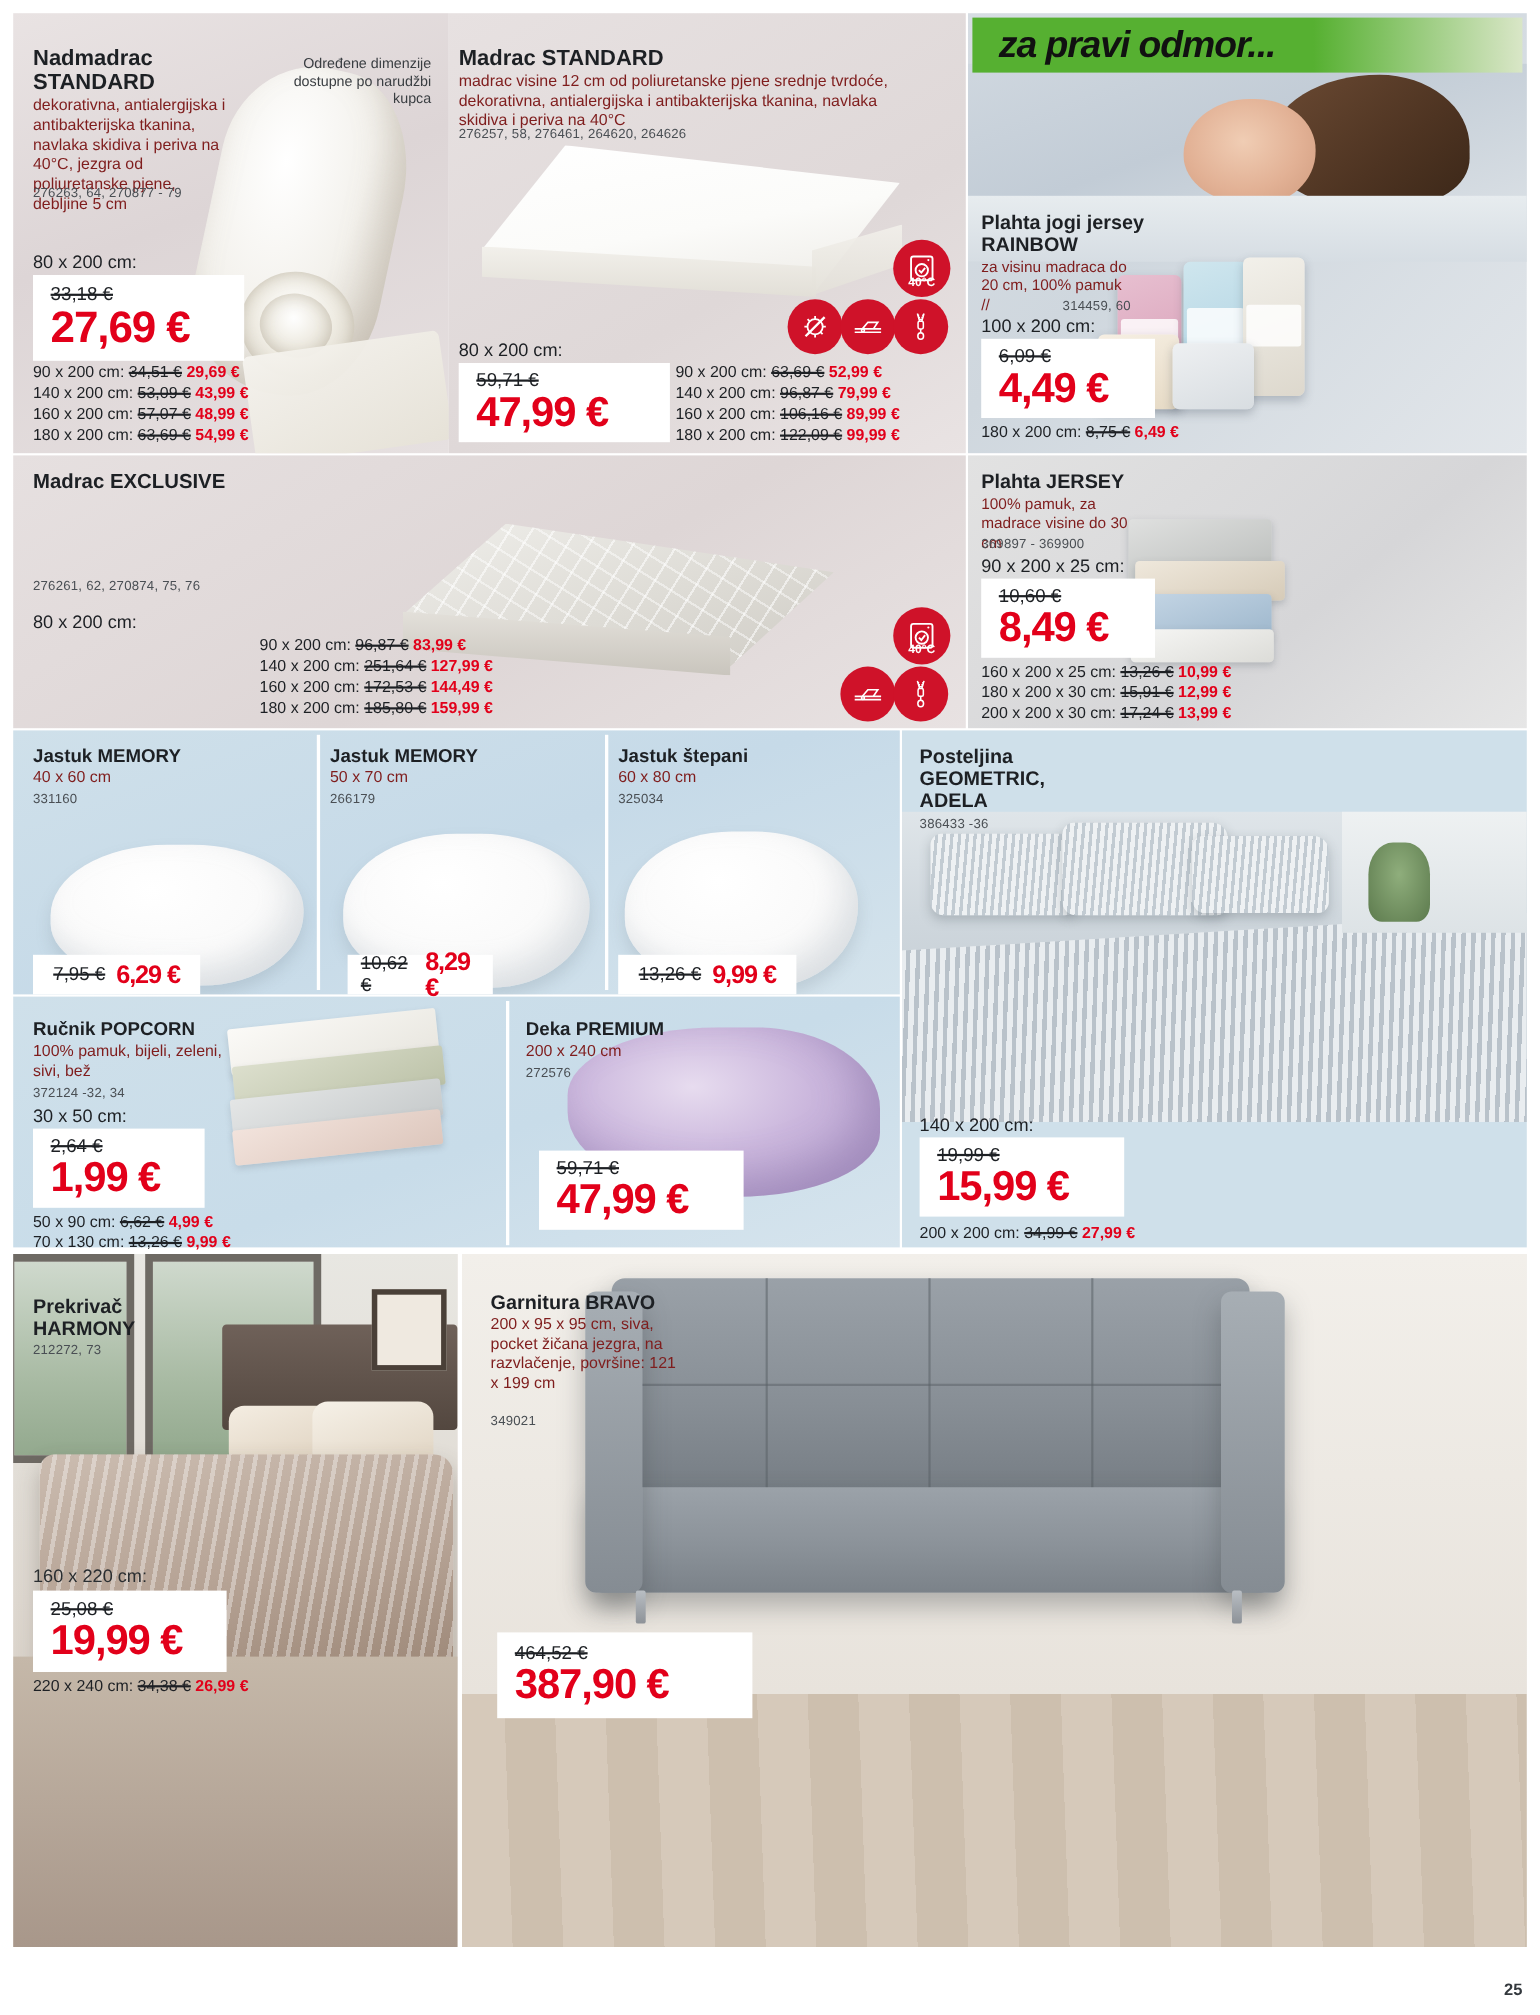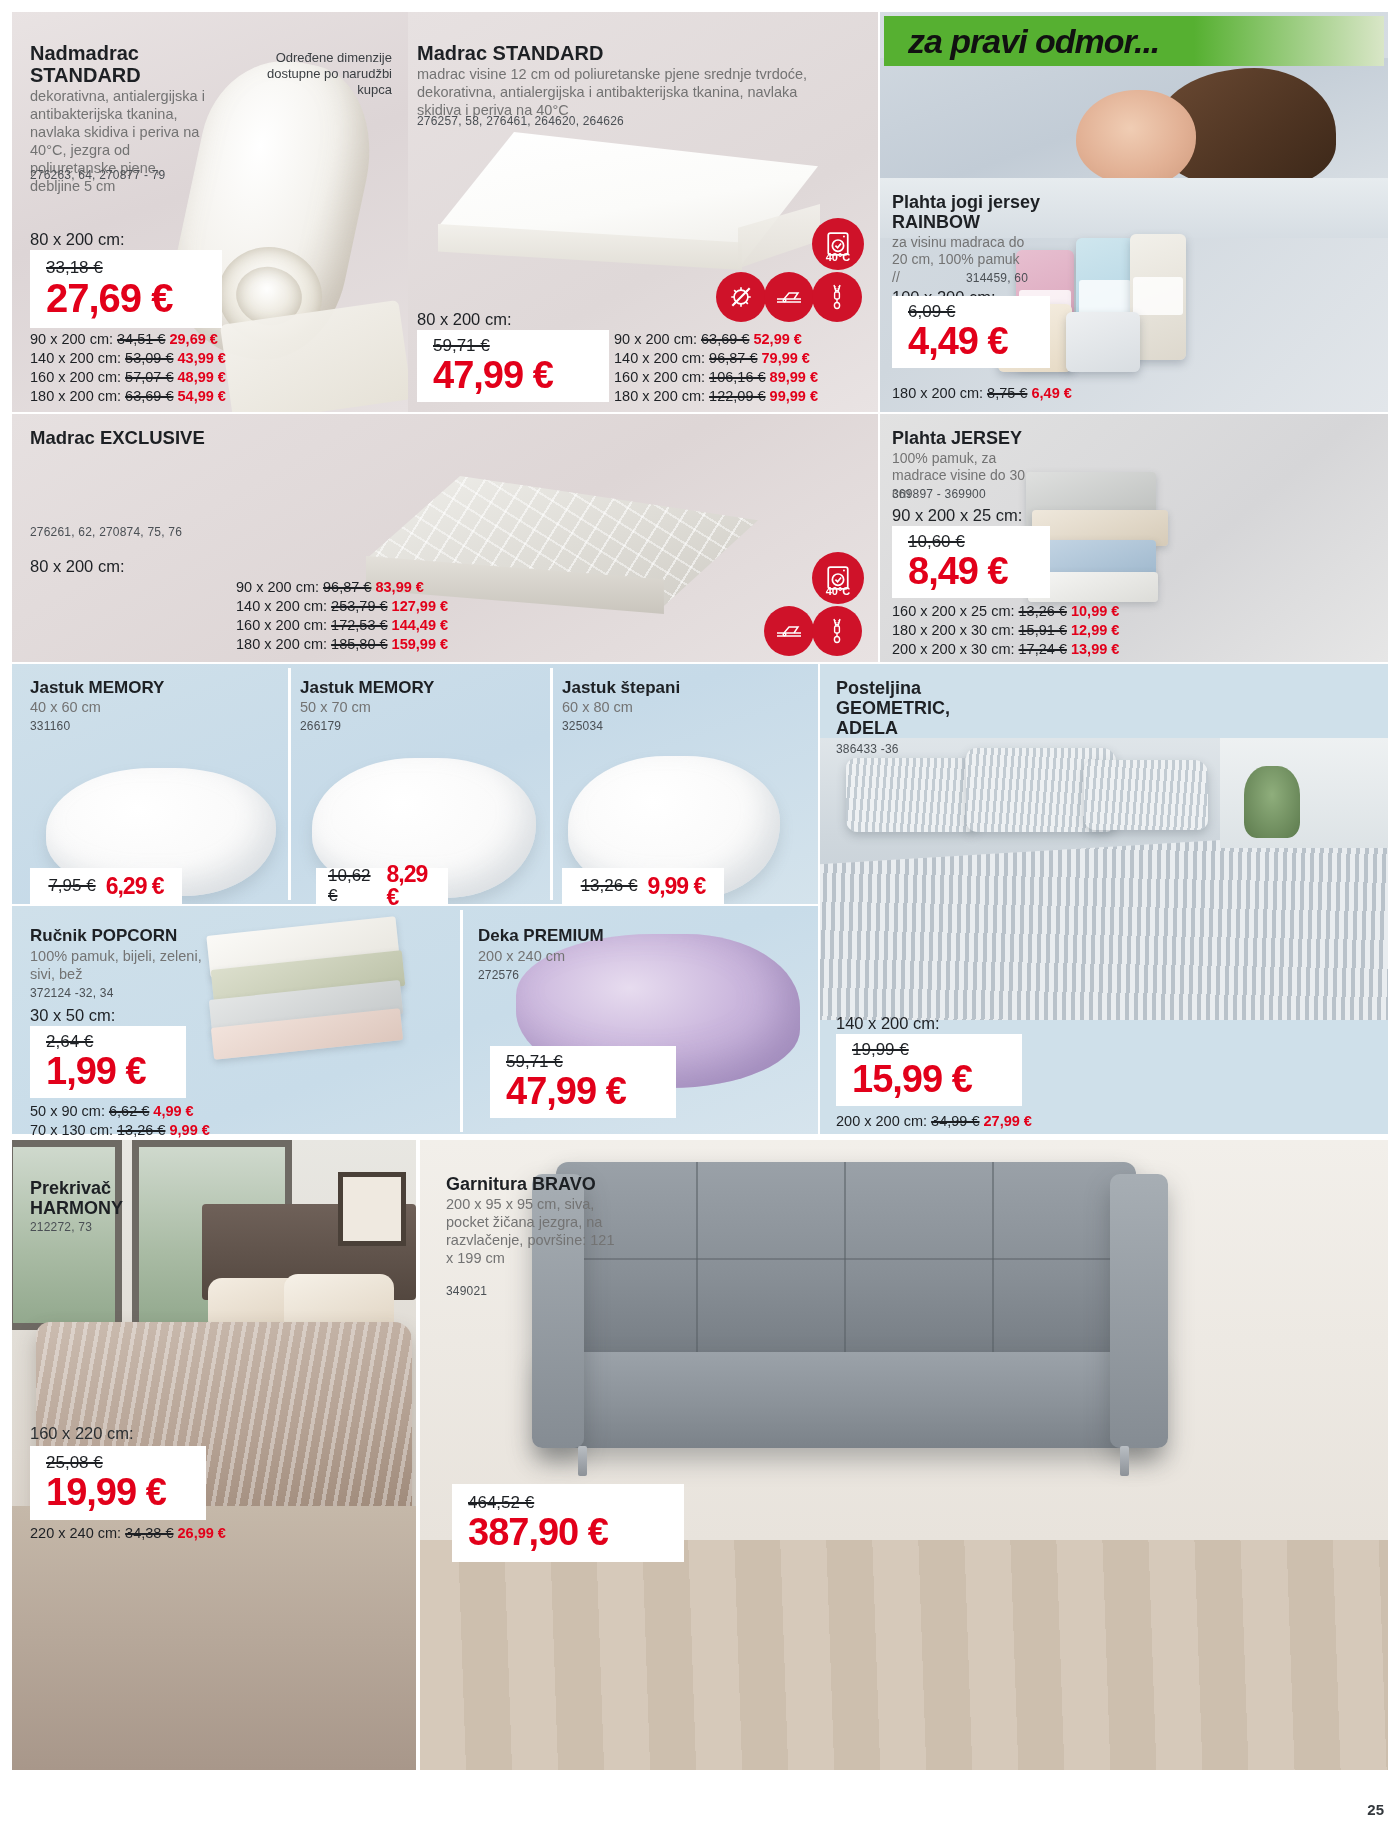--- a/index.html
+++ b/index.html
@@ -8,21 +8,21 @@
     font-family: "Liberation Sans", sans-serif;
     background: #ffffff;
     position: relative;
     overflow: hidden;
   }
   .page { position: relative; width: 1400px; height: 1832px; background: #fff; }
 
   
   .panel { position: absolute; overflow: hidden; }
   .title { font-weight: bold; color: #1d2024; line-height: 1.12; }
-  .desc  { color: #737373; line-height: 1.24; }
+  .desc  { color: #7f1d1d; line-height: 1.24; }
   .code  { color: #4a4f54; letter-spacing: .2px; }
   .dimlabel { color: #1d2024; }
 
   
   .pricebox {
     position: absolute;
     background: #ffffff;
     display: flex; flex-direction: column;
     justify-content: center;
     padding: 6px 14px 8px 16px;
@@ -398,21 +398,21 @@
 
 
   <div class="rows" style="left:236px; top:578px; font-size:14.5px;">
     <div>
       <span>90 x 200 cm:</span>
       <span class="s">96,87 €</span>
       <span class="n">83,99 €</span>
     </div>
     <div>
       <span>140 x 200 cm:</span>
-      <span class="s">253,79 €</span>
+      <span class="s">251,64 €</span>
       <span class="n">127,99 €</span>
     </div>
     <div>
       <span>160 x 200 cm:</span>
       <span class="s">172,53 €</span>
       <span class="n">144,49 €</span>
     </div>
     <div>
       <span>180 x 200 cm:</span>
       <span class="s">185,80 €</span>
@@ -470,21 +470,21 @@
   <div id="banner">
     <div class="txt">za pravi odmor...</div>
   </div>
 
   <div class="title" style="position:absolute; left:892px; top:192px; font-size:18px;">Plahta jogi jersey</div>
   <div class="title" style="position:absolute; left:892px; top:212px; font-size:18px;">RAINBOW</div>
   <div class="desc" style="position:absolute; left:892px; top:234px; width:136px; font-size:14px;">za visinu madraca do 20 cm, 100% pamuk //</div>
   <div class="code" style="position:absolute; left:966px; top:271px; font-size:12px;">314459, 60</div>
   <div class="dimlabel" style="position:absolute; left:892px; top:288px; font-size:16.5px;">100 x 200 cm:</div>
 
-  <div class="pricebox" style="left:892px; top:296px; width:158px; height:72px;">
+  <div class="pricebox" style="left:892px; top:308px; width:158px; height:72px;">
     <div class="old" style="font-size:17px;">6,09 €</div>
     <div class="new" style="font-size:38px;">4,49 €</div>
   </div>
 
   <div class="rows" style="left:892px; top:384px; font-size:14.5px;">
     <div>
       <span>180 x 200 cm:</span>
       <span class="s">8,75 €</span>
       <span class="n">6,49 €</span>
     </div>

